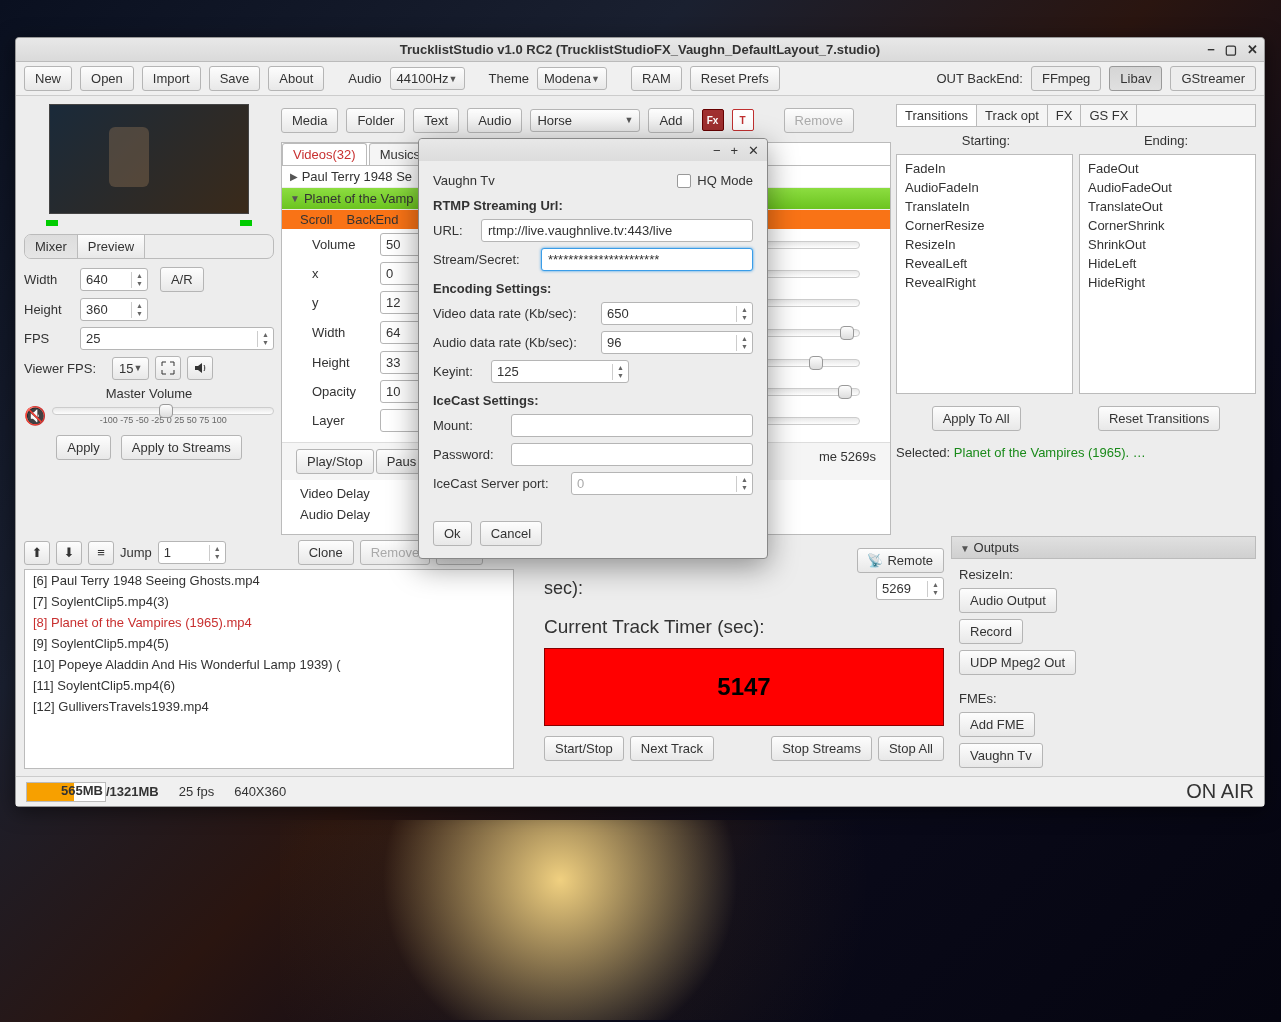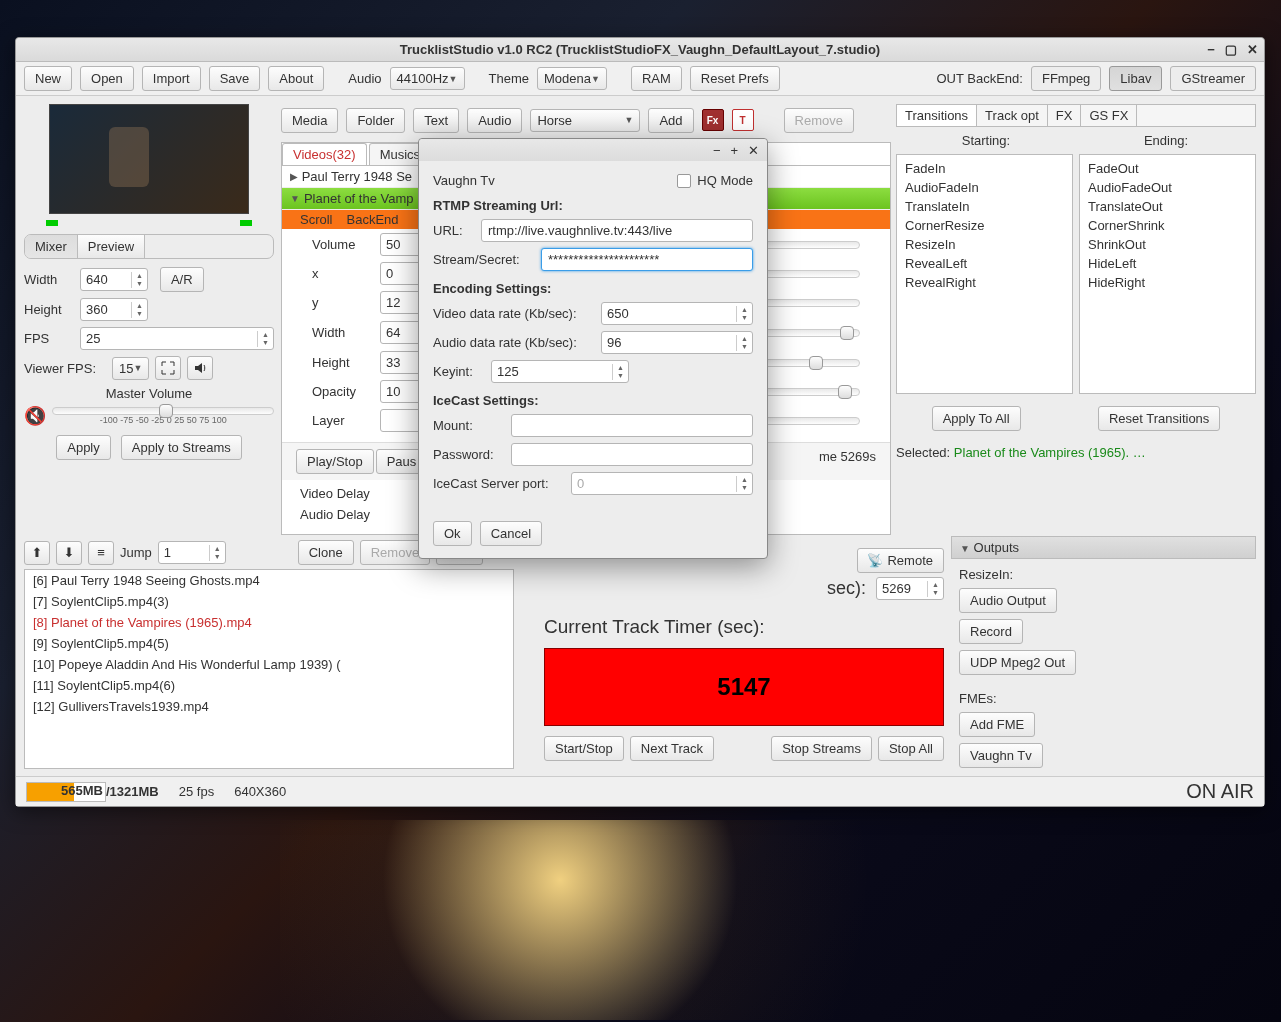--- a/index.html
+++ b/index.html
@@ -390,21 +390,21 @@
           <div class="pli">[9] SoylentClip5.mp4(5)</div>
           <div class="pli">[10] Popeye Aladdin And His Wonderful Lamp 1939) (</div>
           <div class="pli">[11] SoylentClip5.mp4(6)</div>
           <div class="pli">[12] GulliversTravels1939.mp4</div>
         </div>
 
    <div class="pl-right">
     <div class="pl-toolbar" style="justify-content:flex-end">
      <button class="btn"><span>📡</span> <span>Remote</span></button>
     </div>
-    <div class="row" style="justify-content:flex-end;gap:10px">
+    <div class="row" style="justify-content:space-between;gap:10px">
      <span style="font-size:18px">sec):</span>
      <div class="spinner">
               <input value="5269" style="">
               <div class="sp">
                 <span>▲</span>
                 <span>▼</span>
               </div>
             </div>
     </div>
     <div style="font-size:19px;margin-top:16px">Current Track Timer (sec):</div>

